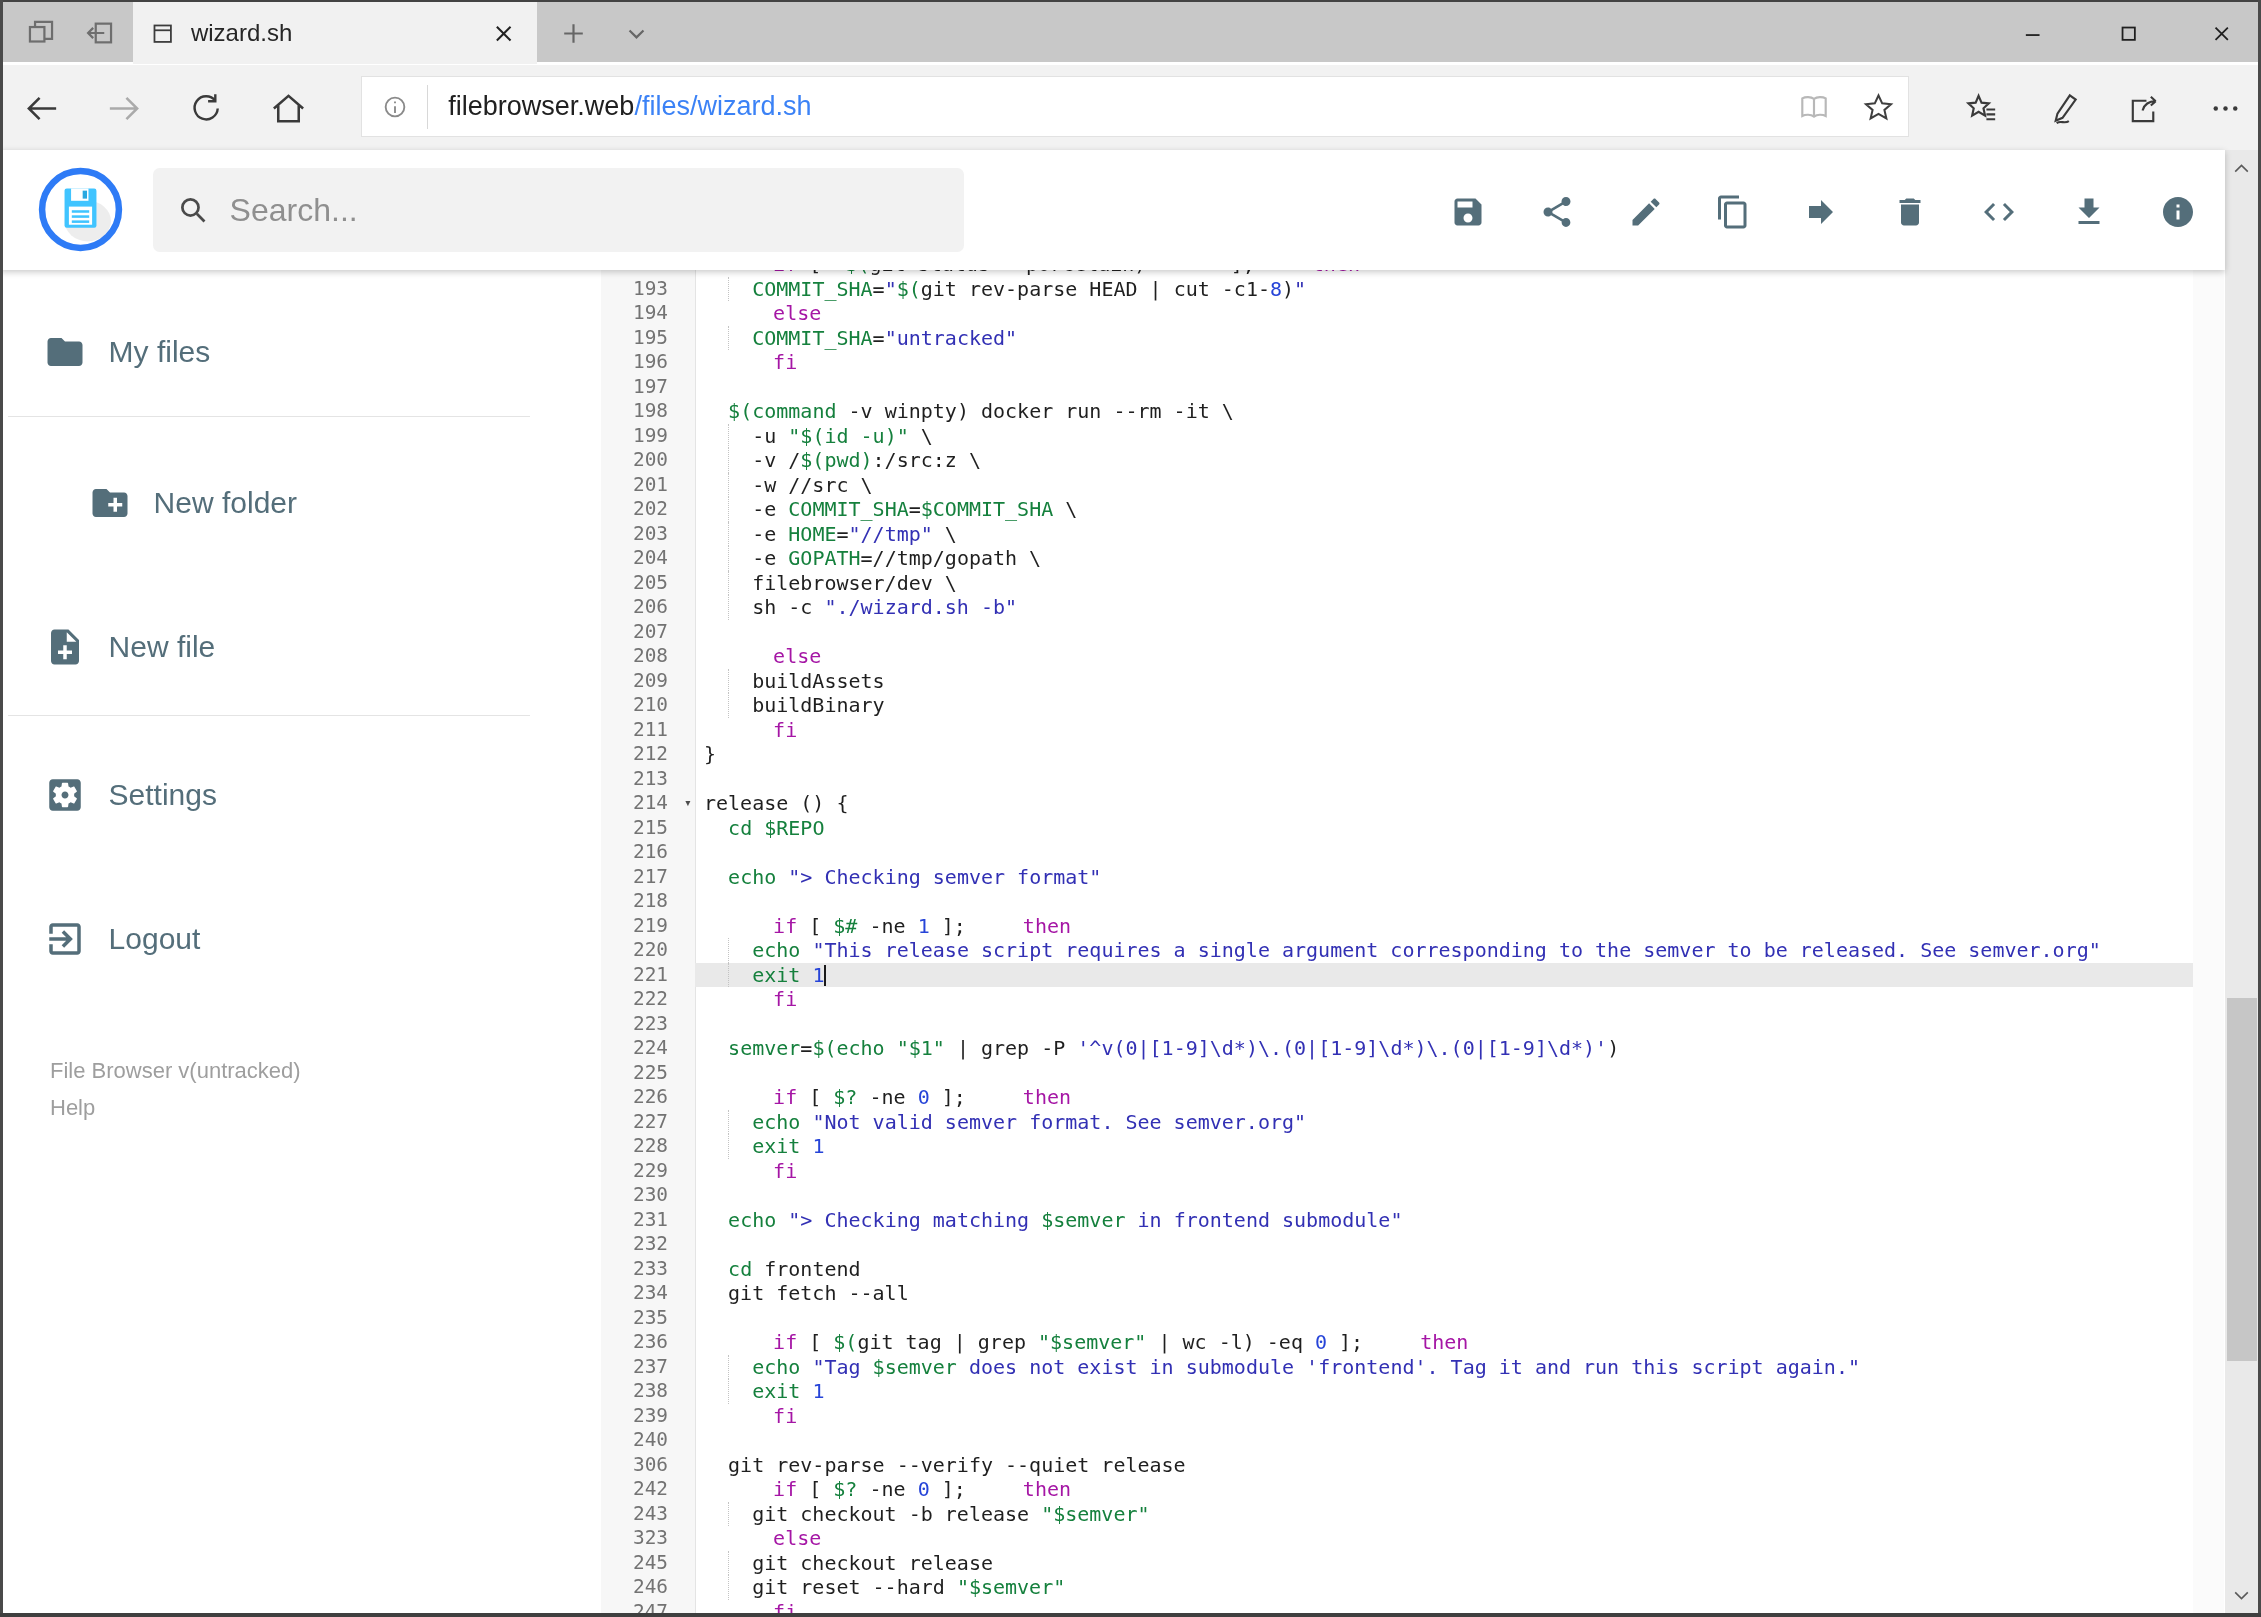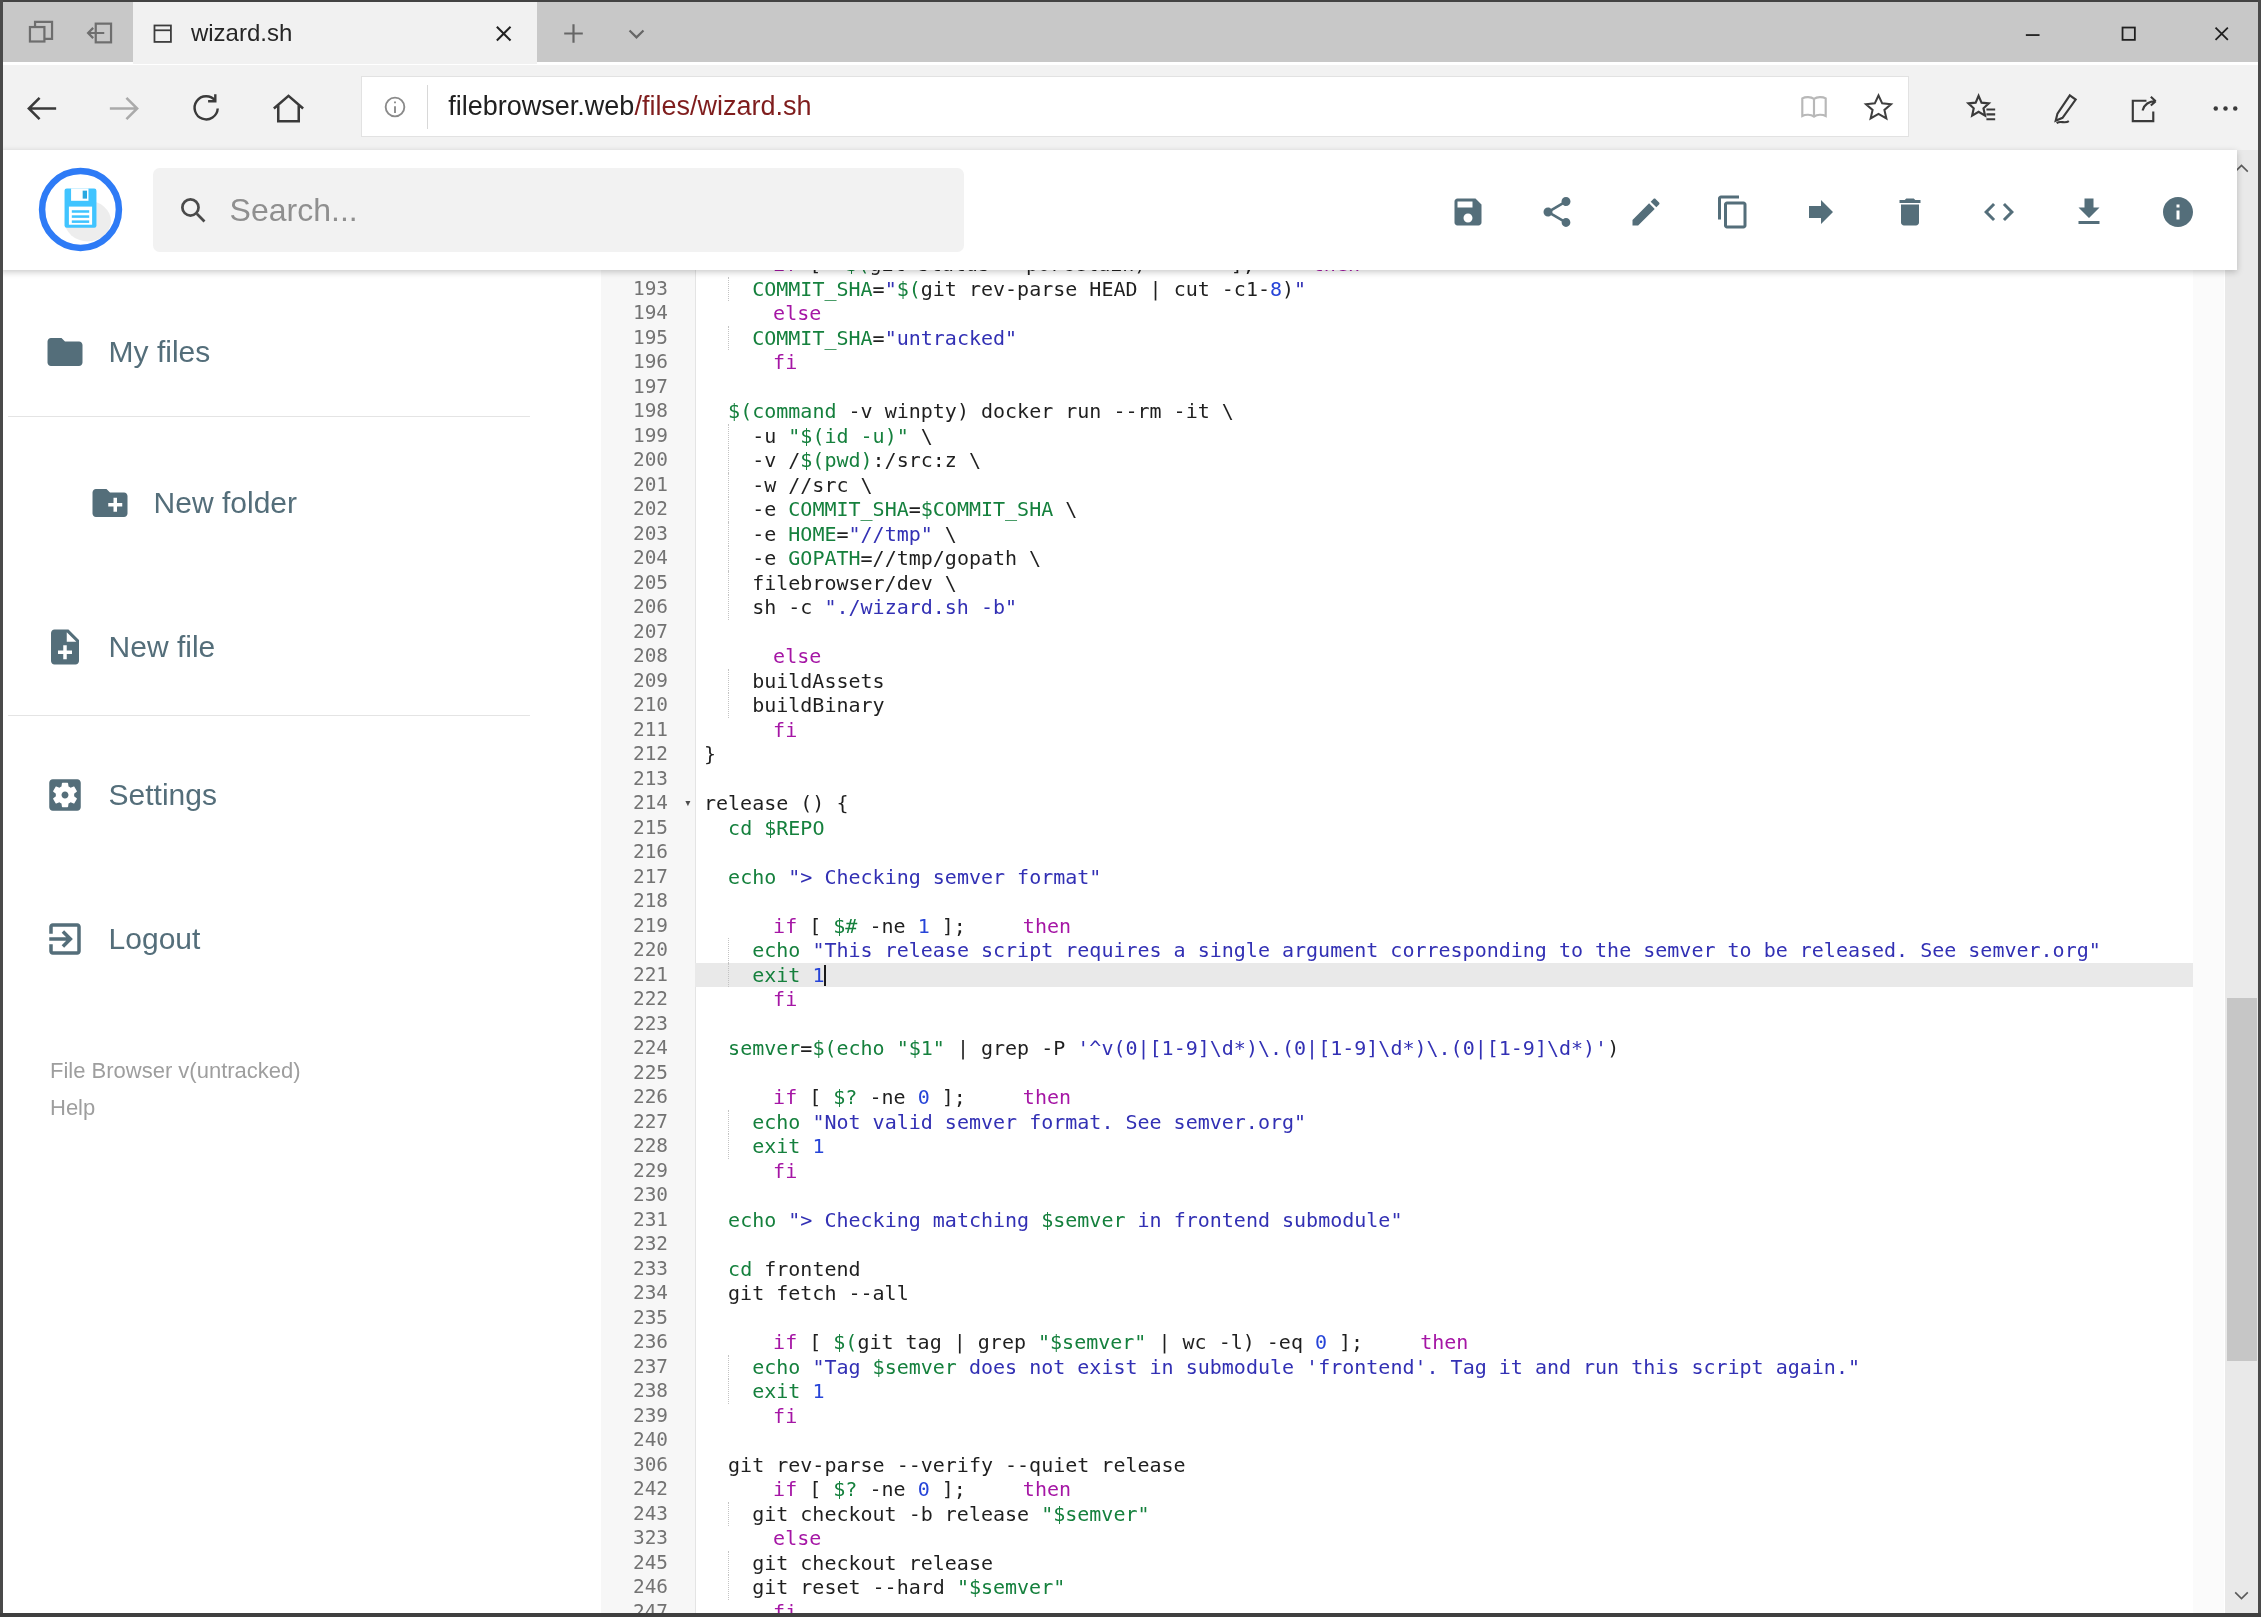--- a/index.html
+++ b/index.html
@@ -20,27 +20,27 @@
   .tab{position:absolute;left:133px;top:0;width:404px;height:62px;background:#f1f1f1;display:flex;align-items:center;}
   .tab-title{font-size:24px;color:#262626;margin-left:14.5px;white-space:nowrap;}
   .winbtn{position:absolute;top:0;width:74px;height:62px;display:flex;align-items:center;justify-content:center;}
 
   
   .navbar{left:0;top:65px;width:2261px;height:86px;background:#f2f2f2;}
   .nav-ico{position:absolute;top:0;height:86px;width:57px;display:flex;align-items:center;justify-content:center;}
   .addressbar{position:absolute;left:361px;top:11.3px;width:1548px;height:61px;background:#fff;border:0.8px solid #e2e2e2;box-sizing:border-box;display:flex;align-items:center;}
   .url{font-size:27px;white-space:nowrap;margin-left:21px;}
   .url .host{color:#202020;}
-  .url .path{color:#7f1d1d;}
+  .url .path{color:#3b82f6;}
   .addr-sep{width:0.8px;height:44px;background:#d8d8d8;margin-left:14.5px;}
   .addr-right{position:absolute;right:11.3px;top:0;height:60px;display:flex;align-items:center;gap:27.4px;}
 
   
   .page{left:0;top:150px;width:2225px;height:1463px;background:#fff;}
-  .appheader{position:absolute;left:0;top:0;width:2225px;height:120px;background:#fff;box-shadow:0 2.4px 6.5px rgba(0,0,0,.22);z-index:10;padding-left:12px;}
+  .appheader{position:absolute;left:0;top:0;width:2225px;height:120px;background:#fff;box-shadow:0 2.4px 6.5px rgba(0,0,0,.22);z-index:10;}
   .logo{position:absolute;left:37px;top:16px;width:87px;height:87px;}
   .search{position:absolute;left:153px;top:18px;width:811px;height:84px;background:#f2f2f2;border-radius:6.5px;display:flex;align-items:center;}
   .search input{border:none;outline:none;background:transparent;font-size:32px;color:#555;margin-left:18px;width:678px;font-family:"Liberation Sans",sans-serif;}
   .search input::placeholder{color:#8f8f8f;}
   .tbico{position:absolute;top:44px;width:36px;height:36px;cursor:pointer;}
   .tbico svg{width:36px;height:36px;fill:#546e7a;}
 
   
   .side-item{position:absolute;left:0;width:565px;height:89px;display:flex;align-items:center;cursor:pointer;}
   .side-item svg{width:42px;height:42px;fill:#546e7a;margin-left:44px;}

